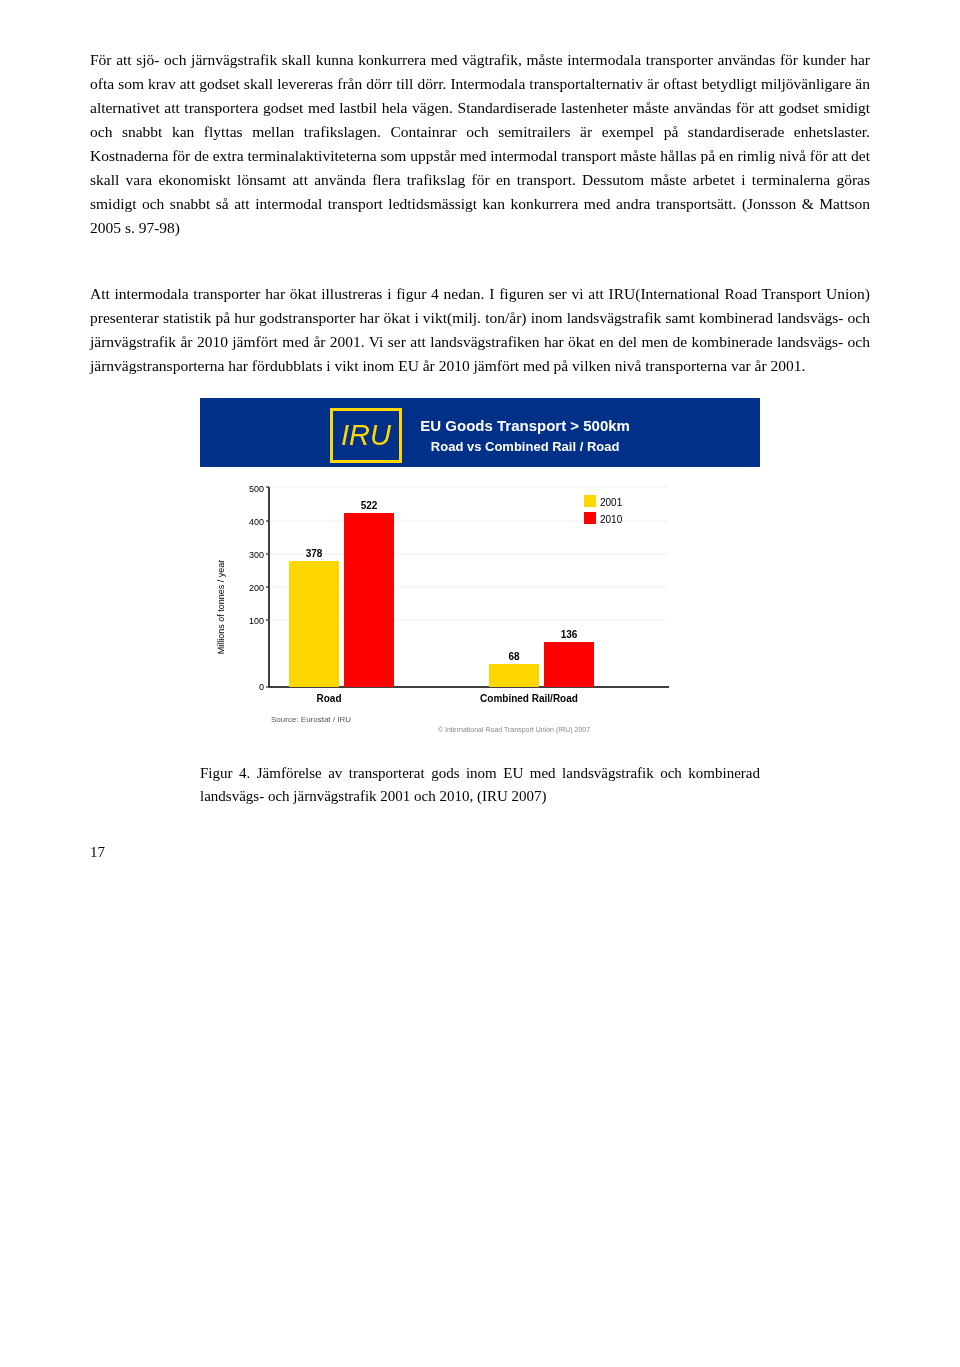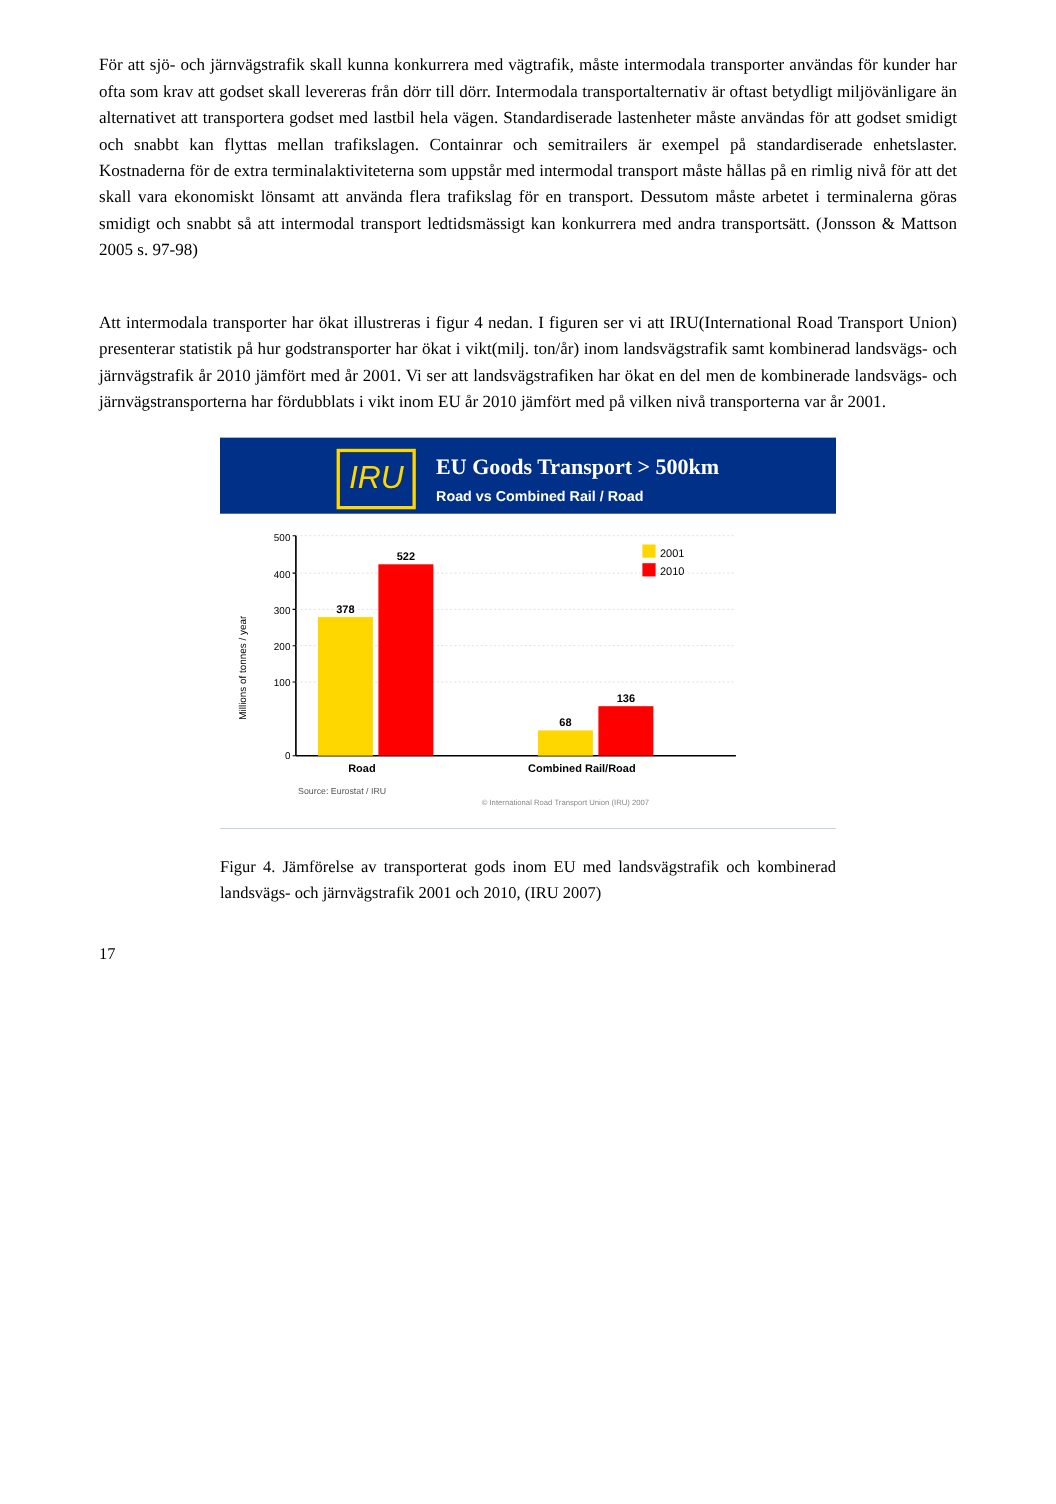--- a/index.html
+++ b/index.html
@@ -45,37 +45,38 @@
       padding: 2px 8px;
       margin-right: 14px;
       vertical-align: middle;
     }
     .figure-header .title-text {
       display: inline-block;
       vertical-align: middle;
       text-align: left;
     }
     .figure-header .title-text .line1 {
-      font-size: 20px;
+      font-size: 15px;
       font-weight: bold;
-      font-family: Liberation Serif, serif;
+      font-family: Liberation Sans, sans-serif;
     }
     .figure-header .title-text .line2 {
       font-size: 13px;
       font-weight: bold;
       font-family: Arial, sans-serif;
+      text-align: center;
     }
     .chart-area {
       background: #fff;
       padding: 10px 14px 8px 14px;
       position: relative;
     }
     .figure-caption {
       font-size: 15px;
-      margin-top: 25px;
+      margin-top: 10px;
       text-align: justify;
       color: #000;
     }
     .page-number {
       text-align: left;
       margin-top: 32px;
       font-size: 15px;
     }
   </style>
 </head>

